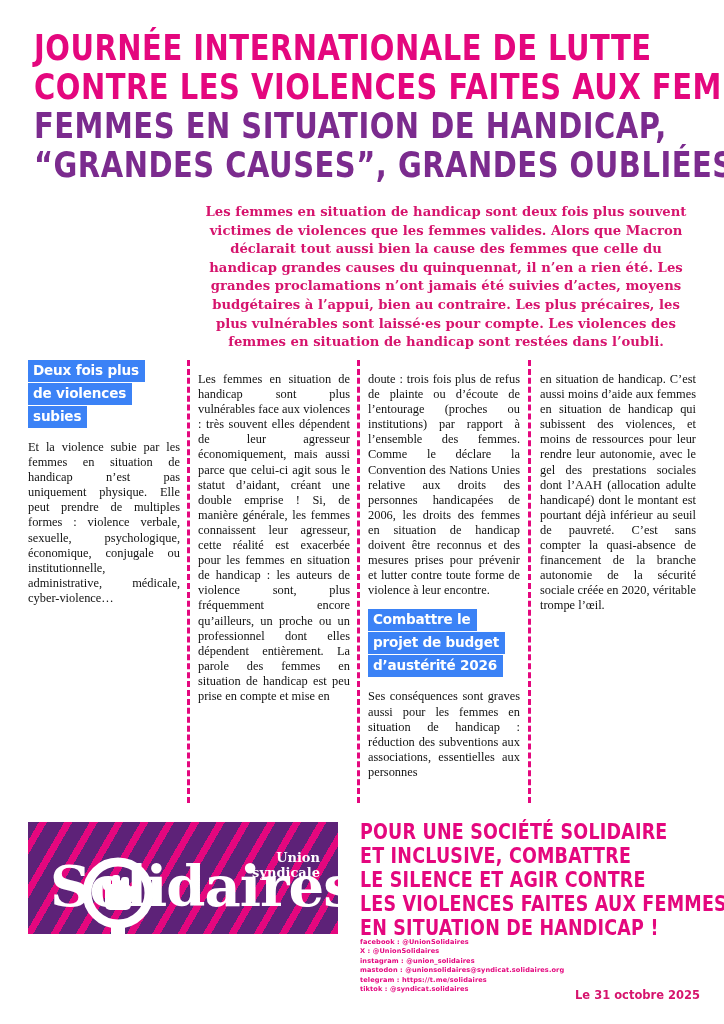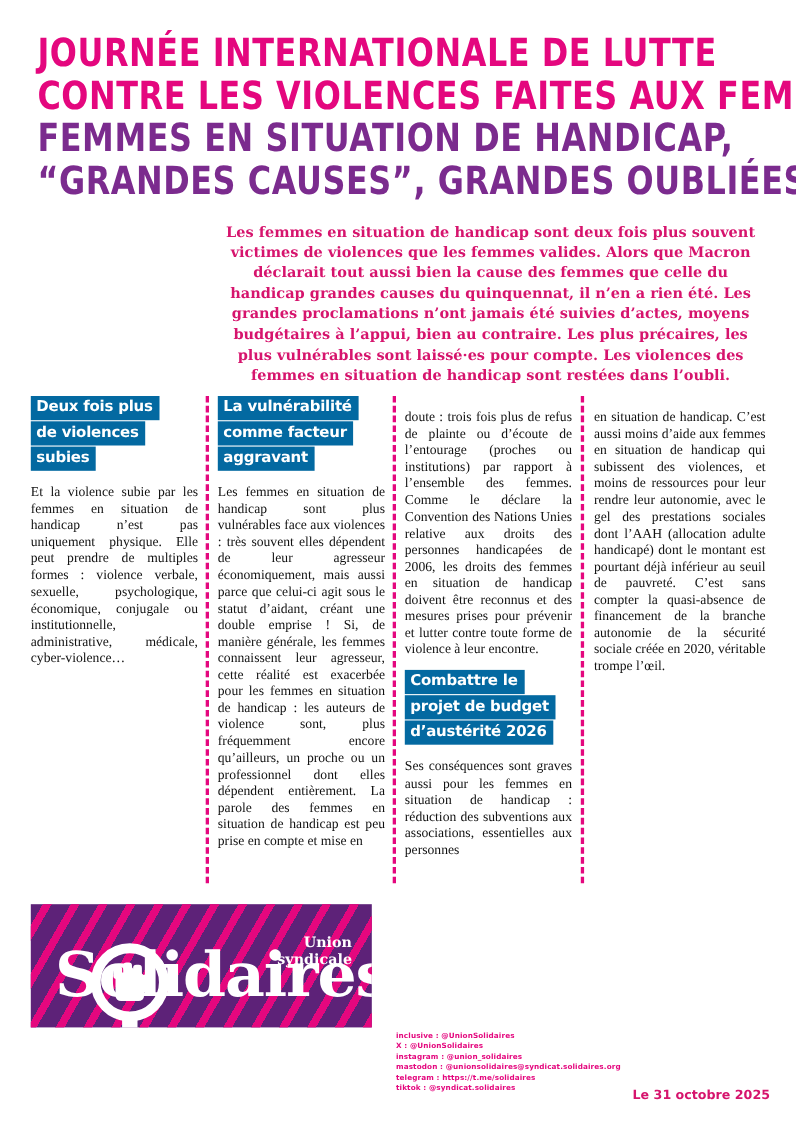--- a/index.html
+++ b/index.html
@@ -63,21 +63,21 @@
     border-left:3px dashed #e4077e;
   }
   .sep1{left:159px;}
   .sep2{left:329px;}
   .sep3{left:500px;}
 
   
   .sect-head{margin:0 0 9px 0;}
   .sect-head span{
     display:table;
-    background:#0369a1;
+    background:#3b82f6;
     color:#ffffff;
     font-family:"DejaVu Sans",sans-serif;
     font-weight:bold;
     font-size:13.6px;
     line-height:19px;
     padding:1px 6px 2px 5px;
     margin-bottom:1px;
     letter-spacing:-0.2px;
     white-space:nowrap;
   }
@@ -171,25 +171,20 @@
     <div class="col col1">
       <div class="sect-head">
         <span>Deux fois plus</span>
         <span>de violences</span>
         <span>subies</span>
       </div>
       <p>Et la violence subie par les femmes en situation de handicap n’est pas uniquement physique. Elle peut prendre de multiples formes : violence verbale, sexuelle, psychologique, économique, conjugale ou institutionnelle, administrative, médicale, cyber-violence…</p>
     </div>
 
     <div class="col col2">
-      <div class="sect-head">
-        <span>La vulnérabilité</span>
-        <span>comme facteur</span>
-        <span>aggravant</span>
-      </div>
       <p>Les femmes en situation de handicap sont plus vulnérables face aux violences : très souvent elles dépendent de leur agresseur économiquement, mais aussi parce que celui-ci agit sous le statut d’aidant, créant une double emprise ! Si, de manière générale, les femmes connaissent leur agresseur, cette réalité est exacerbée pour les femmes en situation de handicap : les auteurs de violence sont, plus fréquemment encore qu’ailleurs, un proche ou un professionnel dont elles dépendent entièrement. La parole des femmes en situation de handicap est peu prise en compte et mise en</p>
     </div>
 
     <div class="col col3">
       <p>doute : trois fois plus de refus de plainte ou d’écoute de l’entourage (proches ou institutions) par rapport à l’ensemble des femmes. Comme le déclare la Convention des Nations Unies relative aux droits des personnes handicapées de 2006, les droits des femmes en situation de handicap doivent être reconnus et des mesures prises pour prévenir et lutter contre toute forme de violence à leur encontre.</p>
       <div class="sect-head">
         <span>Combattre le</span>
         <span>projet de budget</span>
         <span>d’austérité 2026</span>
       </div>
@@ -217,23 +212,30 @@
           <rect x="33" y="28" width="26" height="26" rx="5"></rect>
           <rect x="31" y="22" width="8" height="12" rx="3"></rect>
           <rect x="40" y="19" width="8" height="15" rx="3"></rect>
           <rect x="49" y="21" width="8" height="13" rx="3"></rect>
           <rect x="57" y="30" width="7" height="16" rx="3"></rect>
         </g>
       </svg>
     </div>
   </div>
 
+  <div class="slogan">
+    <div>Pour une société solidaire</div>
+    <div>et inclusive, combattre</div>
+    <div>le silence et agir contre</div>
+    <div>les violences faites aux femmes</div>
+    <div>en situation de handicap !</div>
+  </div>
 
   <div class="contacts">
-    <div>inclusive : @UnionSolidaires</div>
+    <div>facebook : @UnionSolidaires</div>
     <div>X : @UnionSolidaires</div>
     <div>instagram : @union_solidaires</div>
     <div>mastodon : @unionsolidaires@syndicat.solidaires.org</div>
     <div>telegram : https://t.me/solidaires</div>
     <div>tiktok : @syndicat.solidaires</div>
   </div>
 
   <div class="datestamp">Le 31 octobre 2025</div>
 
 </div>

